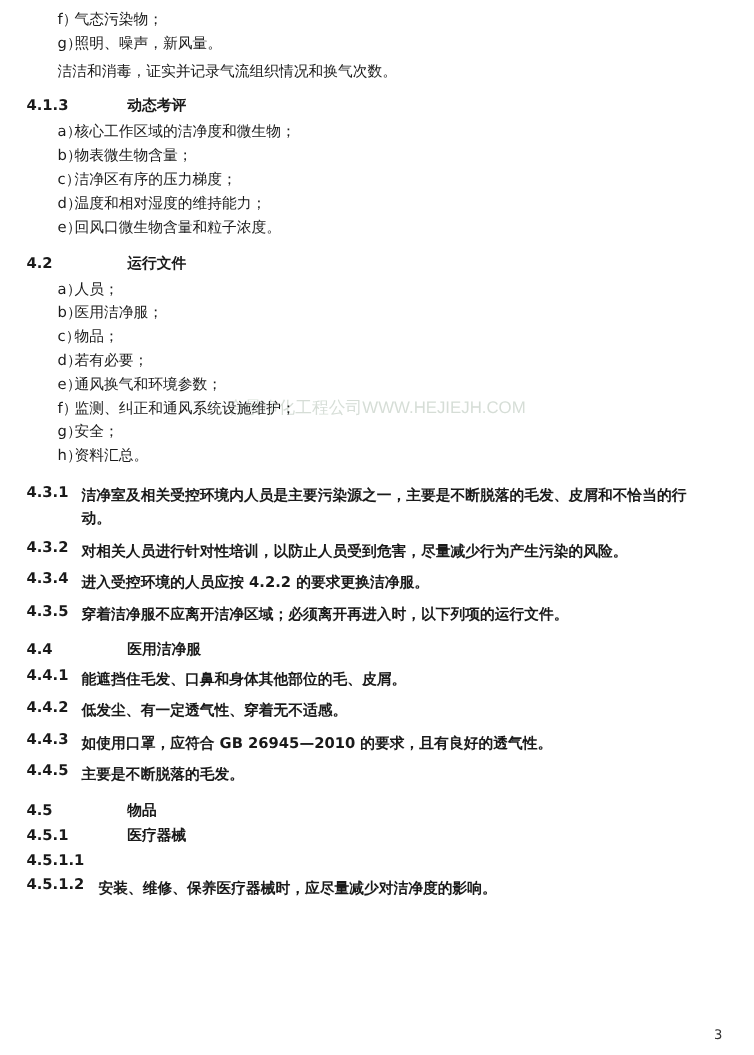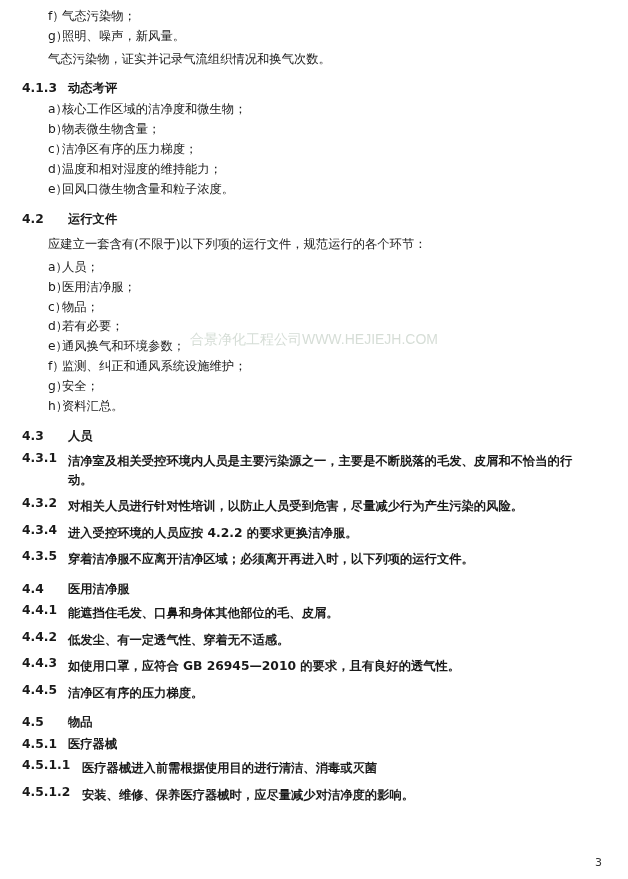--- a/index.html
+++ b/index.html
@@ -49,20 +49,21 @@
   }
   .li .txt {
     text-indent: 0;
   }
 
   
   .heading {
     font-weight: bold;
     margin: 0 0 9px 0;
     display: flex;
+    gap: 38px;
   }
   .heading .num {
     flex: 0 0 auto;
     width: 46px;
   }
   .heading .title {
     flex: 1 1 auto;
   }
 
   
@@ -131,21 +132,21 @@
     <div class="row li">
       <span class="lbl">f）</span>
       <span class="txt">气态污染物；</span>
     </div>
 
     <div class="row li">
       <span class="lbl">g）</span>
       <span class="txt">照明、噪声，新风量。</span>
     </div>
 
-    <div class="para">气态污染物，证实并记录气流组织情况和换气次数。</div>
+    <div class="para">洁洁和消毒，证实并记录气流组织情况和换气次数。</div>
 
     <div class="gap-sm"></div>
 
     <div class="heading">
       <span class="num">4.1.3</span>
       <span class="title">动态考评</span>
     </div>
 
 
     <div class="row li">
@@ -169,21 +170,20 @@
       <span class="txt">回风口微生物含量和粒子浓度。</span>
     </div>
 
     <div class="gap-md"></div>
 
     <div class="heading">
       <span class="num">4.2</span>
       <span class="title">运行文件</span>
     </div>
 
-    <div class="para">应建立一套含有(不限于)以下列项的运行文件，规范运行的各个环节：</div>
 
     <div class="row li">
       <span class="lbl">a）</span>
       <span class="txt">人员；</span>
     </div>
     <div class="row li">
       <span class="lbl">b）</span>
       <span class="txt">医用洁净服；</span>
     </div>
     <div class="row li">
@@ -206,24 +206,20 @@
       <span class="lbl">g）</span>
       <span class="txt">安全；</span>
     </div>
     <div class="row li">
       <span class="lbl">h）</span>
       <span class="txt">资料汇总。</span>
     </div>
 
     <div class="gap-md"></div>
 
-    <div class="heading">
-      <span class="num">4.3</span>
-      <span class="title">人员</span>
-    </div>
 
     <div class="clause">
       <span class="num">4.3.1</span>
       <span class="body">洁净室及相关受控环境内人员是主要污染源之一，主要是不断脱落的毛发、皮屑和不恰当的行动。</span>
     </div>
     <div class="clause">
       <span class="num">4.3.2</span>
       <span class="body">对相关人员进行针对性培训，以防止人员受到危害，尽量减少行为产生污染的风险。</span>
     </div>
     <div class="clause">
@@ -249,38 +245,37 @@
     <div class="clause">
       <span class="num">4.4.2</span>
       <span class="body">低发尘、有一定透气性、穿着无不适感。</span>
     </div>
     <div class="clause">
       <span class="num">4.4.3</span>
       <span class="body">如使用口罩，应符合 GB 26945—2010 的要求，且有良好的透气性。</span>
     </div>
     <div class="clause">
       <span class="num">4.4.5</span>
-      <span class="body">洁净区有序的压力梯度。</span>
+      <span class="body">主要是不断脱落的毛发。</span>
     </div>
 
     <div class="gap-sm"></div>
 
     <div class="heading">
       <span class="num">4.5</span>
       <span class="title">物品</span>
     </div>
 
     <div class="heading">
       <span class="num">4.5.1</span>
       <span class="title">医疗器械</span>
     </div>
 
     <div class="clause deep">
       <span class="num">4.5.1.1</span>
-      <span class="body">医疗器械进入前需根据使用目的进行清洁、消毒或灭菌</span>
     </div>
     <div class="clause deep">
       <span class="num">4.5.1.2</span>
       <span class="body">安装、维修、保养医疗器械时，应尽量减少对洁净度的影响。</span>
     </div>
 
   </div>
 
   <div class="page-number">3</div>
 

